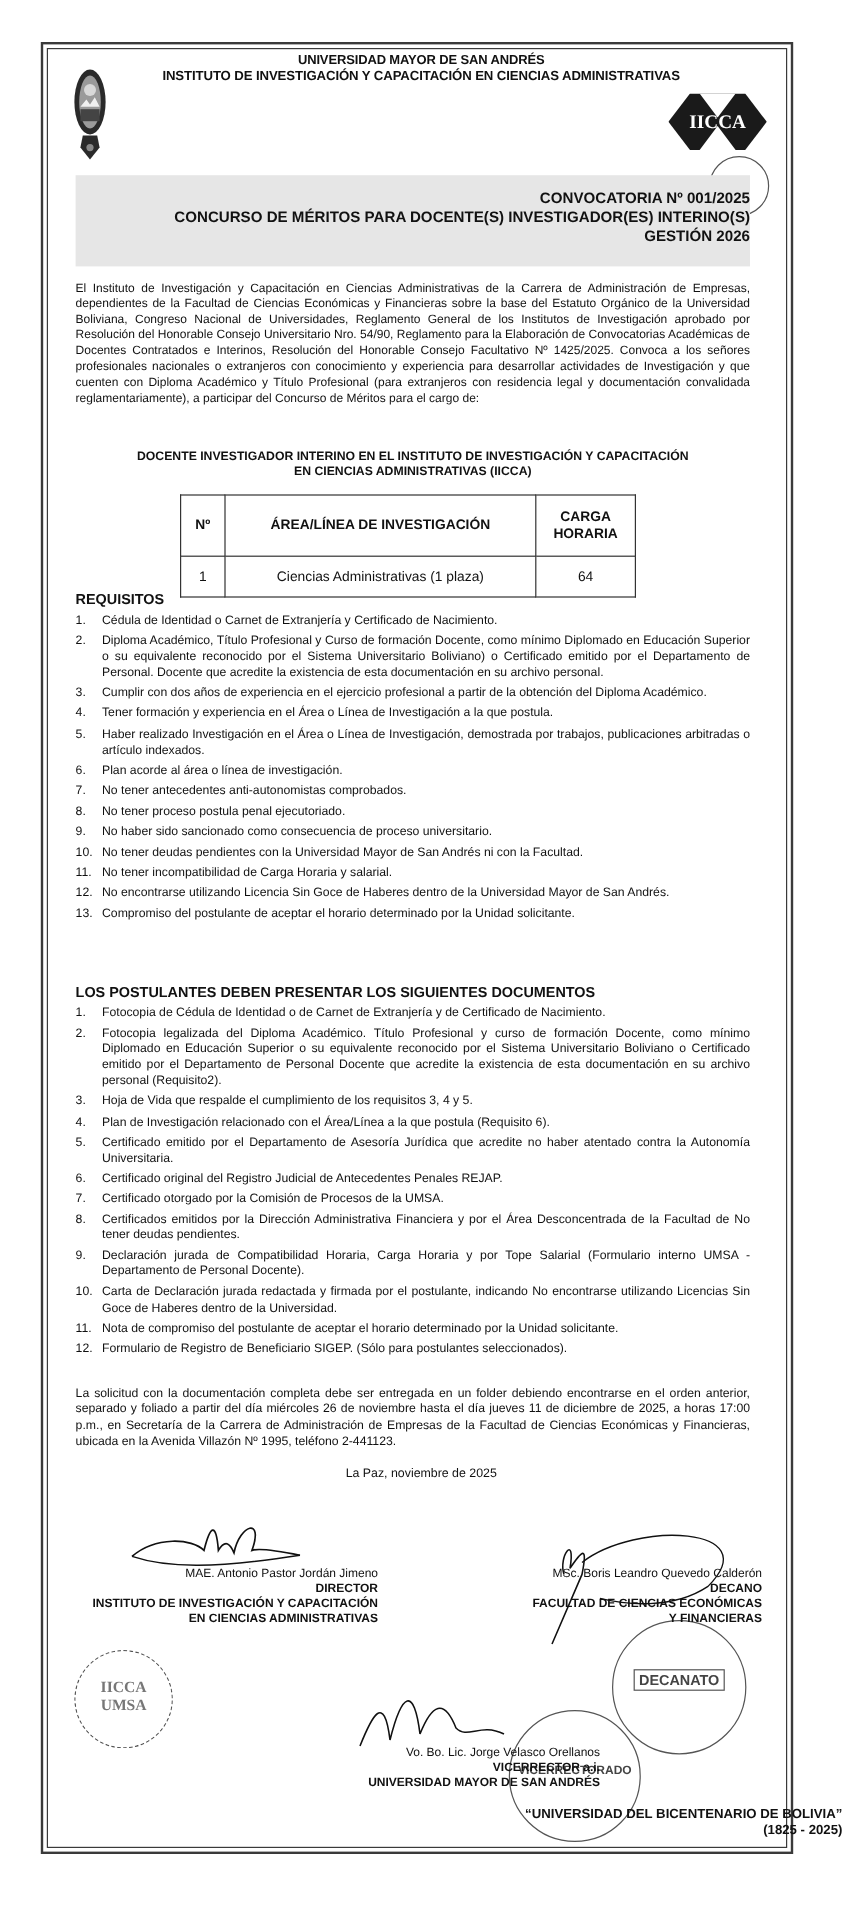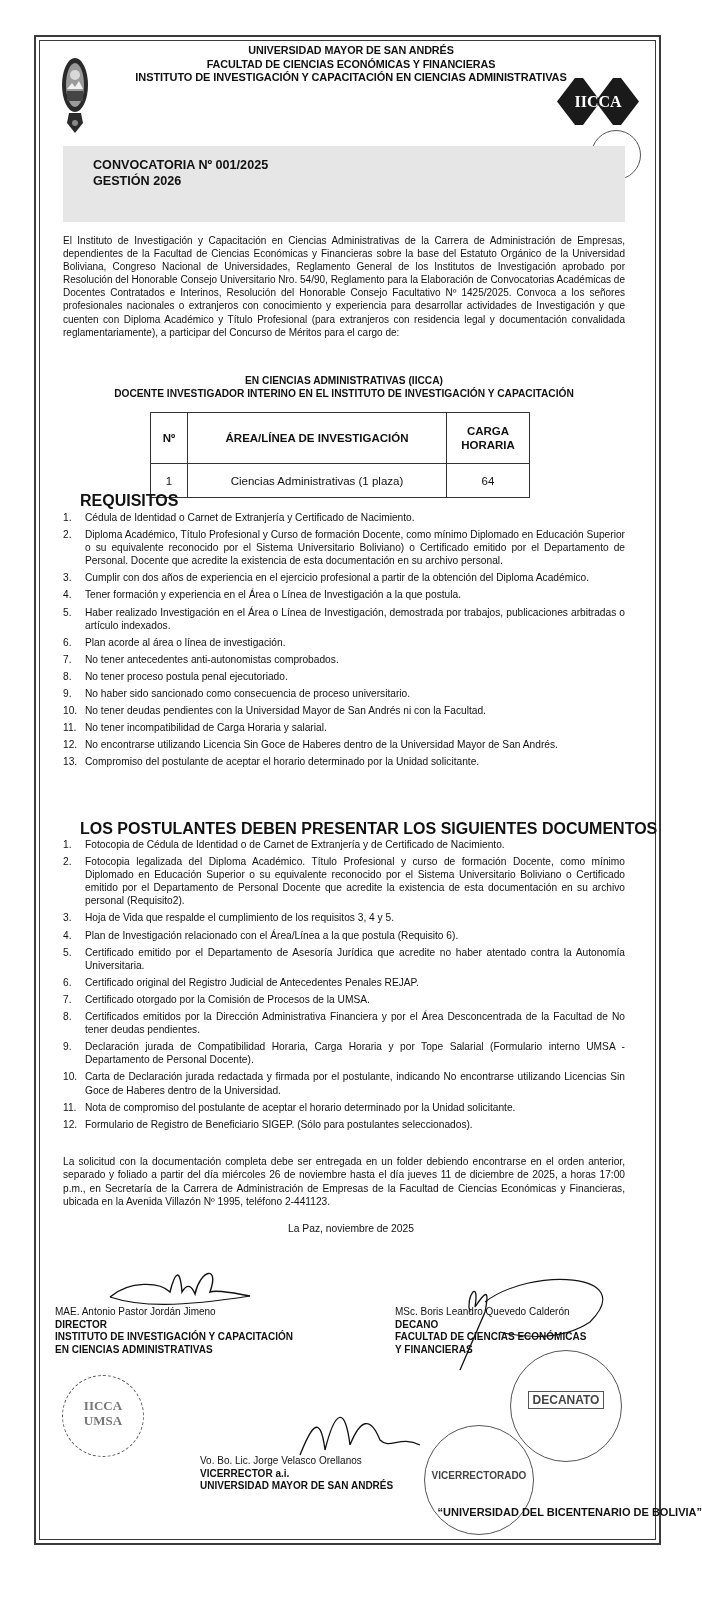--- a/index.html
+++ b/index.html
@@ -4,35 +4,35 @@
 <style>
   html, body { margin:0; padding:0; background:#ffffff; }
   body { width:702px; height:1600px; position:relative; font-family:"Liberation Sans", "DejaVu Sans", sans-serif; color:#111; overflow:hidden; }
   .frame-outer { position:absolute; left:34px; top:35px; width:627px; height:1510px; border:2px solid #3a3a3a; box-sizing:border-box; }
   .frame-inner { position:absolute; left:3px; top:3px; right:3px; bottom:3px; border:1px solid #3a3a3a; }
   .header { position:absolute; left:0; right:0; top:44px; text-align:center; font-weight:bold; font-size:10.8px; line-height:13.5px; letter-spacing:-0.1px; }
   .header .l4 { font-size:11px; }
   .logo-umsa { position:absolute; left:61px; top:57px; width:28px; height:78px; }
   .logo-iicca { position:absolute; left:557px; top:78px; width:82px; height:47px; }
   .stamp-pp { position:absolute; left:591px; top:130px; width:50px; height:50px; }
-  .title-box { position:absolute; left:63px; top:146px; width:562px; height:76px; background:#e6e6e6; text-align:left; font-weight:bold; font-size:12.6px; line-height:16px; padding-top:11px; box-sizing:border-box;padding-left:30px; }
+  .title-box { position:absolute; left:63px; top:146px; width:562px; height:76px; background:#e6e6e6; text-align:right; font-weight:bold; font-size:12.6px; line-height:16px; padding-top:11px; box-sizing:border-box;padding-left:30px; }
   .intro { position:absolute; left:63px; top:234px; width:562px; font-size:10px; line-height:13.1px; text-align:justify; }
   .cargo { position:absolute; left:63px; top:374px; width:562px; text-align:center; font-weight:bold; font-size:10.2px; line-height:13px; }
   table.plazas { position:absolute; left:150px; top:412px; width:380px; border-collapse:collapse; font-size:11px; }
   table.plazas th, table.plazas td { border:1px solid #333; text-align:center; }
   table.plazas th { font-weight:bold; height:48px; font-size:11.5px; line-height:14px; }
   table.plazas td { height:31px; font-size:11.5px; }
-  .section-title { position:absolute; left:80px; font-weight:bold; font-size:16px; }
+  .section-title { position:absolute; left:63px; font-weight:bold; font-size:12px; }
   ol.list { position:absolute; left:63px; width:562px; margin:0; padding:0; list-style:none; font-size:10.2px; line-height:13.1px; }
   ol.list li { display:flex; margin-bottom:4px; text-align:justify; }
   ol.list li .num { width:22px; flex:none; }
   ol.list li .txt { flex:1; }
   .closing { position:absolute; left:63px; top:1155px; width:562px; font-size:10.2px; line-height:13.3px; text-align:justify; }
   .date { position:absolute; left:0; right:0; top:1223px; text-align:center; font-size:10.3px; }
-  .sig { position:absolute; text-align:left; font-size:10px; line-height:12.5px; }
+  .sig { position:absolute; text-align:right; font-size:10px; line-height:12.5px; }
   .sig .name { font-weight:normal; }
   .sig .role { font-weight:bold; }
   .sig-left { left:55px; width:260px; top:1306px; }
   .sig-right { left:395px; width:240px; top:1306px; }
   .sig-center { left:200px; width:300px; top:1455px; }
   .footer { position:absolute; left:0; right:0; top:1506px; text-align:right; font-weight:bold; font-size:11px; line-height:13px; }
   .scribble { position:absolute; }
   .stamp-round { position:absolute; border:1.5px solid #555; border-radius:50%; color:#444; font-weight:bold; text-align:center; box-sizing:border-box; }
 </style>
 </head>
@@ -47,45 +47,45 @@
   <ellipse cx="14" cy="28" rx="9" ry="22" fill="#9a9a9a"></ellipse>
   <circle cx="14" cy="18" r="5" fill="#d8d8d8"></circle>
   <path d="M6 32 L11 26 L14 30 L18 24 L22 32 Z" fill="#f0f0f0"></path>
   <rect x="6" y="34" width="16" height="10" fill="#444"></rect>
   <path d="M8 56 L20 56 L22 66 L14 76 L6 66 Z" fill="#2a2a2a"></path>
   <circle cx="14" cy="66" r="3" fill="#888"></circle>
 </svg>
 
 <div class="header">
   <div>UNIVERSIDAD MAYOR DE SAN ANDRÉS</div>
-  <div>FACULTAD DE CIENCIAS ECONÓMICAS Y FINANCIERAS</div>
   <div class="l4">INSTITUTO DE INVESTIGACIÓN Y CAPACITACIÓN EN CIENCIAS ADMINISTRATIVAS</div>
 </div>
 
 <svg class="logo-iicca" viewBox="0 0 82 47">
   <polygon points="0,23.5 18,0 64,0 82,23.5 64,47 18,47" fill="#1a1a1a"></polygon>
   <polygon points="26,0 56,0 41,20" fill="#ffffff"></polygon>
   <polygon points="26,47 56,47 41,27" fill="#ffffff"></polygon>
   <text x="41" y="29" text-anchor="middle" font-family="Liberation Serif, serif" font-weight="bold" font-size="16" fill="#ffffff">IICCA</text>
 </svg>
 
 <div class="stamp-round stamp-pp" style="font-size:11px;line-height:48px;font-style:italic;">
   <span>P.P.</span>
 </div>
 
 <div class="title-box">
   <div>CONVOCATORIA Nº 001/2025</div>
+  <div>CONCURSO DE MÉRITOS PARA DOCENTE(S) INVESTIGADOR(ES) INTERINO(S)</div>
   <div>GESTIÓN 2026</div>
 </div>
 
 <div class="intro">El Instituto de Investigación y Capacitación en Ciencias Administrativas de la Carrera de Administración de Empresas, dependientes de la Facultad  de Ciencias Económicas y Financieras sobre la base  del Estatuto Orgánico de la Universidad Boliviana, Congreso Nacional de Universidades, Reglamento General de los Institutos de Investigación aprobado por Resolución del Honorable Consejo Universitario Nro. 54/90, Reglamento para la Elaboración de Convocatorias Académicas de Docentes Contratados e Interinos, Resolución del Honorable Consejo Facultativo Nº 1425/2025. Convoca a los señores profesionales nacionales o extranjeros con conocimiento y experiencia para desarrollar actividades de Investigación y que cuenten con Diploma Académico y Título Profesional (para extranjeros con residencia legal y documentación convalidada reglamentariamente), a participar del Concurso de Méritos para el cargo de:</div>
 
 <div class="cargo">
+  <div>DOCENTE INVESTIGADOR INTERINO EN EL INSTITUTO DE INVESTIGACIÓN Y CAPACITACIÓN</div>
   <div>EN CIENCIAS ADMINISTRATIVAS (IICCA)</div>
-  <div>DOCENTE INVESTIGADOR INTERINO EN EL INSTITUTO DE INVESTIGACIÓN Y CAPACITACIÓN</div>
 </div>
 
 <table class="plazas">
   <thead>
     <tr>
       <th style="width:34px;">Nº</th>
       <th style="width:256px;">ÁREA/LÍNEA DE INVESTIGACIÓN</th>
       <th>
         <div>CARGA</div>
         <div>HORARIA</div>
@@ -249,13 +249,14 @@
   <div class="role">Y FINANCIERAS</div>
 </div>
 <div class="sig sig-center">
   <div class="name">Vo. Bo. Lic. Jorge Velasco Orellanos</div>
   <div class="role">VICERRECTOR a.i.</div>
   <div class="role">UNIVERSIDAD MAYOR DE SAN ANDRÉS</div>
 </div>
 
 <div class="footer">
   <div>“UNIVERSIDAD DEL BICENTENARIO DE BOLIVIA”</div>
+  <div>(1825 - 2025)</div>
 </div>
 
 </body></html>

